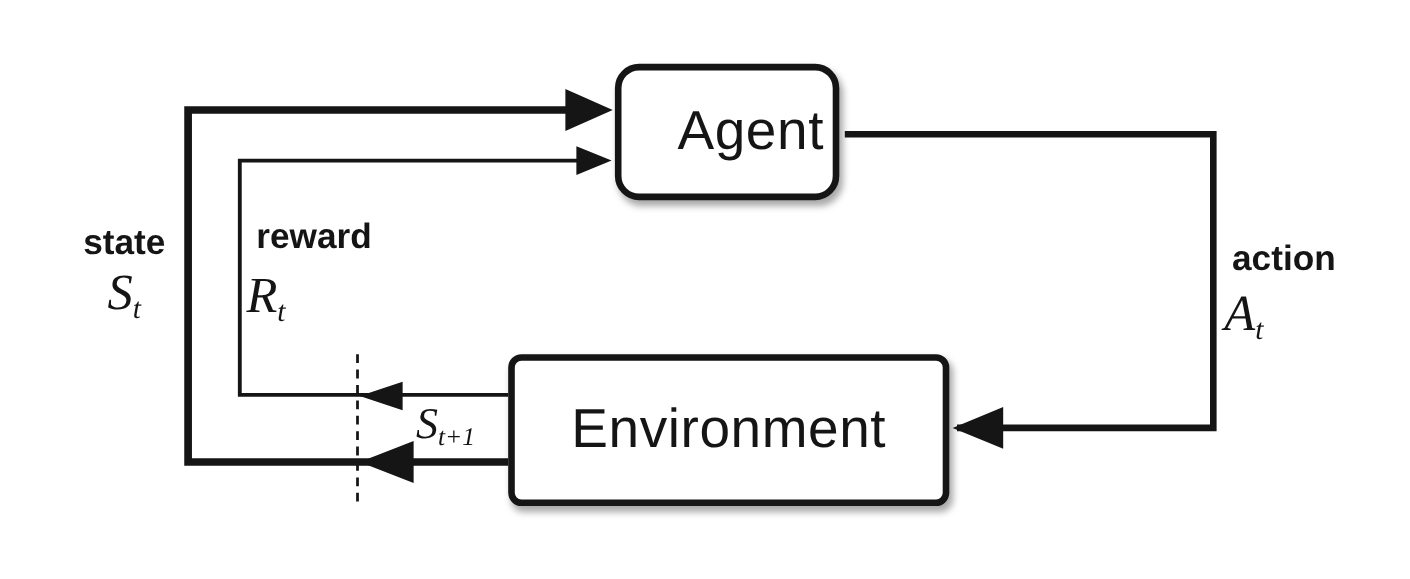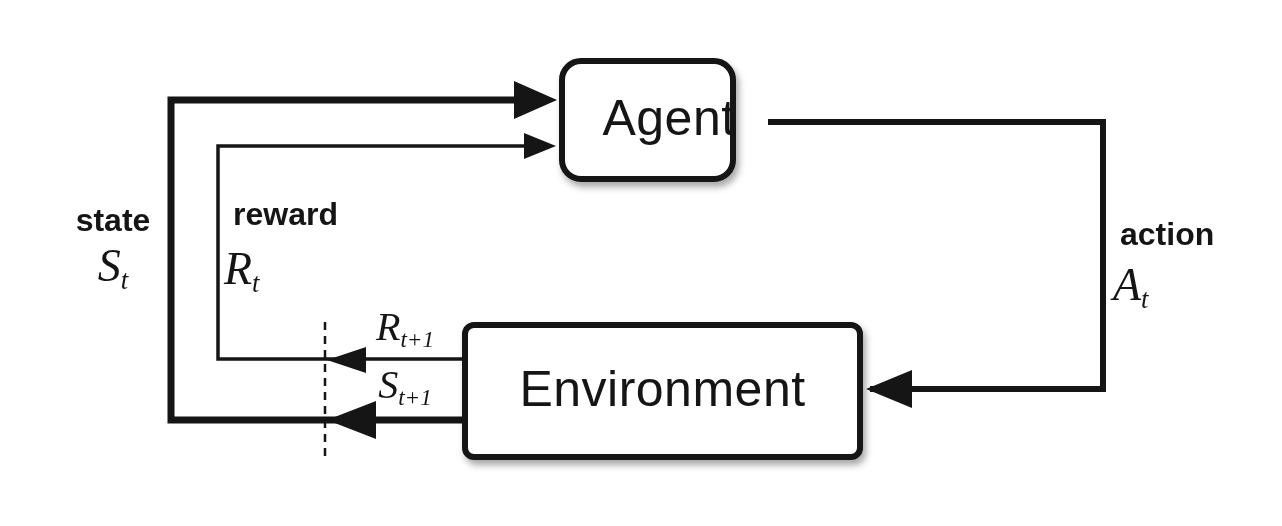--- a/index.html
+++ b/index.html
@@ -32,21 +32,21 @@
     position: absolute;
     background: var(--node-fill);
     border: 6px solid var(--ink);
     display: flex;
     align-items: center;
     justify-content: center;
     box-shadow: 3px 5px 7px rgba(0,0,0,0.35);
   }
   .node-agent {
     left: 559px; top: 58px;
-    width: 177px; height: 124px;
+    width: 204px; height: 124px;
     border-radius: 22px;
     padding-left: 43px;
   }
   .node-environment {
     left: 462px; top: 322px;
     width: 401px; height: 138px;
     border-radius: 12px;
   }
   .node-label {
     font-size: 50px;
@@ -113,17 +113,16 @@
 
   <div class="edge-word center-col" style="left:60px; top:204px; width:106px;">state</div>
   <div class="math math-large center-col" style="left:60px; top:243px; width:106px;"><span>S</span><sub>t</sub></div>
 
   <div class="edge-word" style="left:233px; top:198px;">reward</div>
   <div class="math math-large" style="left:224px; top:246px;"><span>R</span><sub>t</sub></div>
 
   <div class="edge-word" style="left:1120px; top:218px;">action</div>
   <div class="math math-large" style="left:1113px; top:262px;"><span>A</span><sub>t</sub></div>
 
-  <div class="math math-small center-col" style="left:340px; top:307px; width:130px;"><span>R</span><sub>t+1</sub></div>
 
   <div class="math math-small center-col" style="left:340px; top:365px; width:130px;"><span>S</span><sub>t+1</sub></div>
 
 </div>
 
 </body></html>

